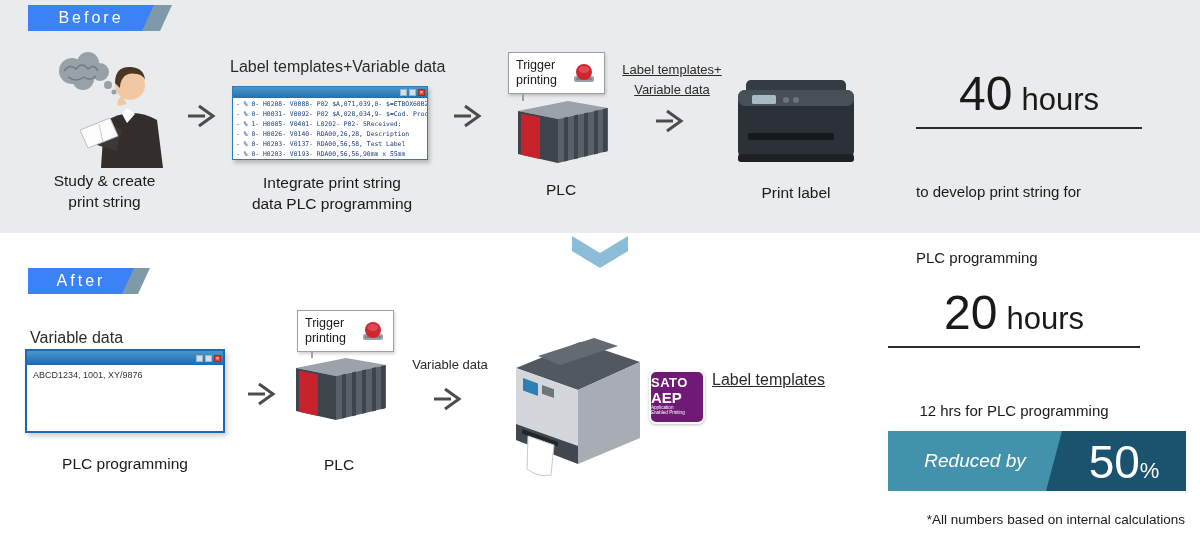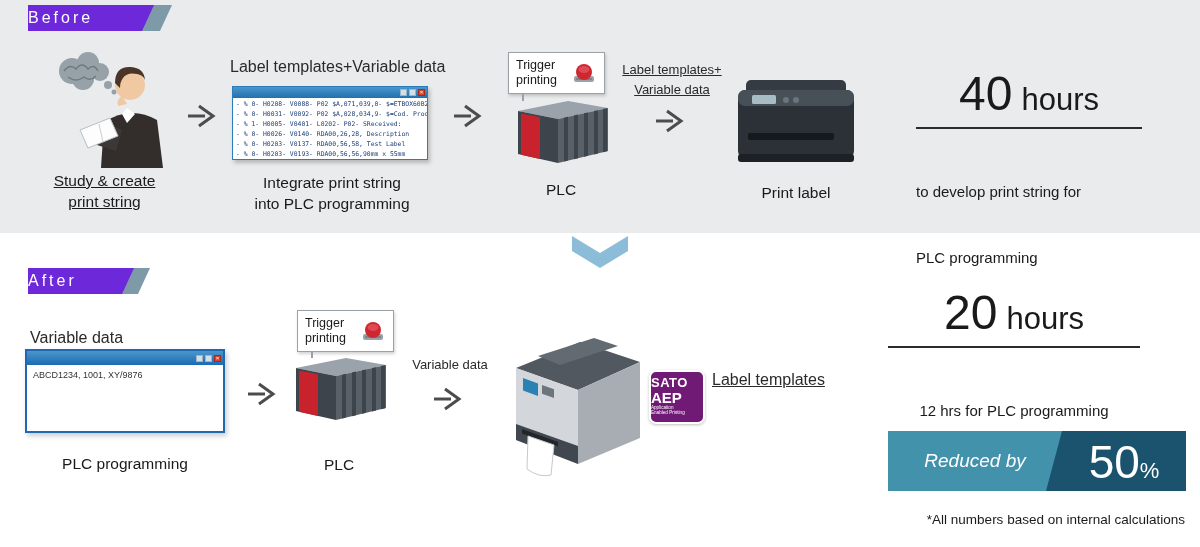--- a/index.html
+++ b/index.html
@@ -5,22 +5,22 @@
   * { margin:0; padding:0; box-sizing:border-box; }
   html,body { width:1200px; height:547px; }
   body { font-family:"Liberation Sans",sans-serif; color:#1a1a1a; background:#ffffff; }
   .canvas { position:relative; width:1200px; height:547px; overflow:hidden; background:#ffffff; }
   .abs { position:absolute; }
 
   
   .before-bg { left:0; top:0; width:1200px; height:233px; background:#e9ebec; }
 
   
-  .banner-dark { height:26px; display:flex; align-items:center; justify-content:flex-start;
-    background:#6d28d9; color:#fff; font-size:16px; letter-spacing:3px;
+  .banner-dark { height:26px; display:flex; align-items:center; justify-content:center;
+    background:#3b82f6; color:#fff; font-size:16px; letter-spacing:3px;
     clip-path:polygon(0 0,100% 0,calc(100% - 12px) 100%,0 100%); z-index:2; }
   .banner-accent { height:26px; background:#7e99a7;
     clip-path:polygon(12px 0,100% 0,calc(100% - 12px) 100%,0 100%); z-index:1; }
   .banner-before-dark { left:28px; top:5px; width:126px; }
   .banner-before-accent { left:122px; top:5px; width:50px; }
   .banner-after-dark { left:28px; top:268px; width:106px; }
   .banner-after-accent { left:98px; top:268px; width:52px; }
 
   
   .step-caption { font-size:15.5px; line-height:21px; text-align:center; color:#1a1a1a; }
@@ -114,21 +114,21 @@
     </g>
     <circle cx="80" cy="35" r="15" fill="#f0c9a2"></circle>
     <path d="M65,33 q0,-17 16,-16 q13,1 14,13 q-2,-5 -8,-6 q-10,-2 -14,4 q-3,4 -3,10 z" fill="#4a3526"></path>
     <path d="M72,46 q-6,4 -4,10 l9,-2 z" fill="#f0c9a2"></path>
     <path d="M54,72 q27,-17 53,-2 l6,48 l-62,0 z" fill="#332e2b"></path>
     <path d="M77,58 l8,6 l-8,9 l-5,-9 z" fill="#ffffff"></path>
     <path d="M54,72 q-11,10 -7,23 l19,6 l6,-21 z" fill="#3d3835"></path>
     <polygon points="30,80 60,68 68,86 38,98" fill="#fdfdfd" stroke="#b9bec2" stroke-width="1"></polygon>
     <line x1="49" y1="74" x2="53" y2="92" stroke="#c9ced2" stroke-width="1"></line>
   </svg>
-  <div class="abs step-caption" style="left:22px;top:170px;width:165px;text-decoration:underline;">
+  <div class="abs step-caption" style="left:22px;top:170px;width:165px;">
     <div>Study &amp; create</div>
     <div>print string</div>
   </div>
 
   <svg class="abs" style="left:186px;top:103px;" width="34" height="26" viewBox="0 0 34 26">
     <path d="M2,13 H19" stroke="#4c4c4c" stroke-width="3" fill="none"></path>
     <path d="M13,3 L27,13 L13,23" stroke="#4c4c4c" stroke-width="3" fill="none"></path>
   </svg>
 
   <div class="abs small-header" style="left:230px;top:58px;">Label templates+Variable data</div>
@@ -142,21 +142,21 @@
       <div>- % 0- H0208- V0088- P02 $A,071,039,0- $=ETBOX60B24</div>
       <div>- % 0- H0031- V0092- P02 $A,028,034,9- $=Cod. Prod:</div>
       <div>- % 1- H0005- V0401- L0202- P02- SReceived:</div>
       <div>- % 0- H0026- V0140- RDA00,26,28, Description</div>
       <div>- % 0- H0203- V0137- RDA00,56,58, Test Label</div>
       <div>- % 0- H0203- V0193- RDA00,56,56,90mm x 55mm</div>
     </div>
   </div>
   <div class="abs step-caption" style="left:238px;top:172px;width:188px;">
     <div>Integrate print string</div>
-    <div>into PLC programming</div>
+    <div>data PLC programming</div>
   </div>
 
   <svg class="abs" style="left:452px;top:103px;" width="34" height="26" viewBox="0 0 34 26">
     <path d="M2,13 H19" stroke="#4c4c4c" stroke-width="3" fill="none"></path>
     <path d="M13,3 L27,13 L13,23" stroke="#4c4c4c" stroke-width="3" fill="none"></path>
   </svg>
 
   <div class="abs trigger trigger-before">
     <div>
       <div>Trigger</div>

